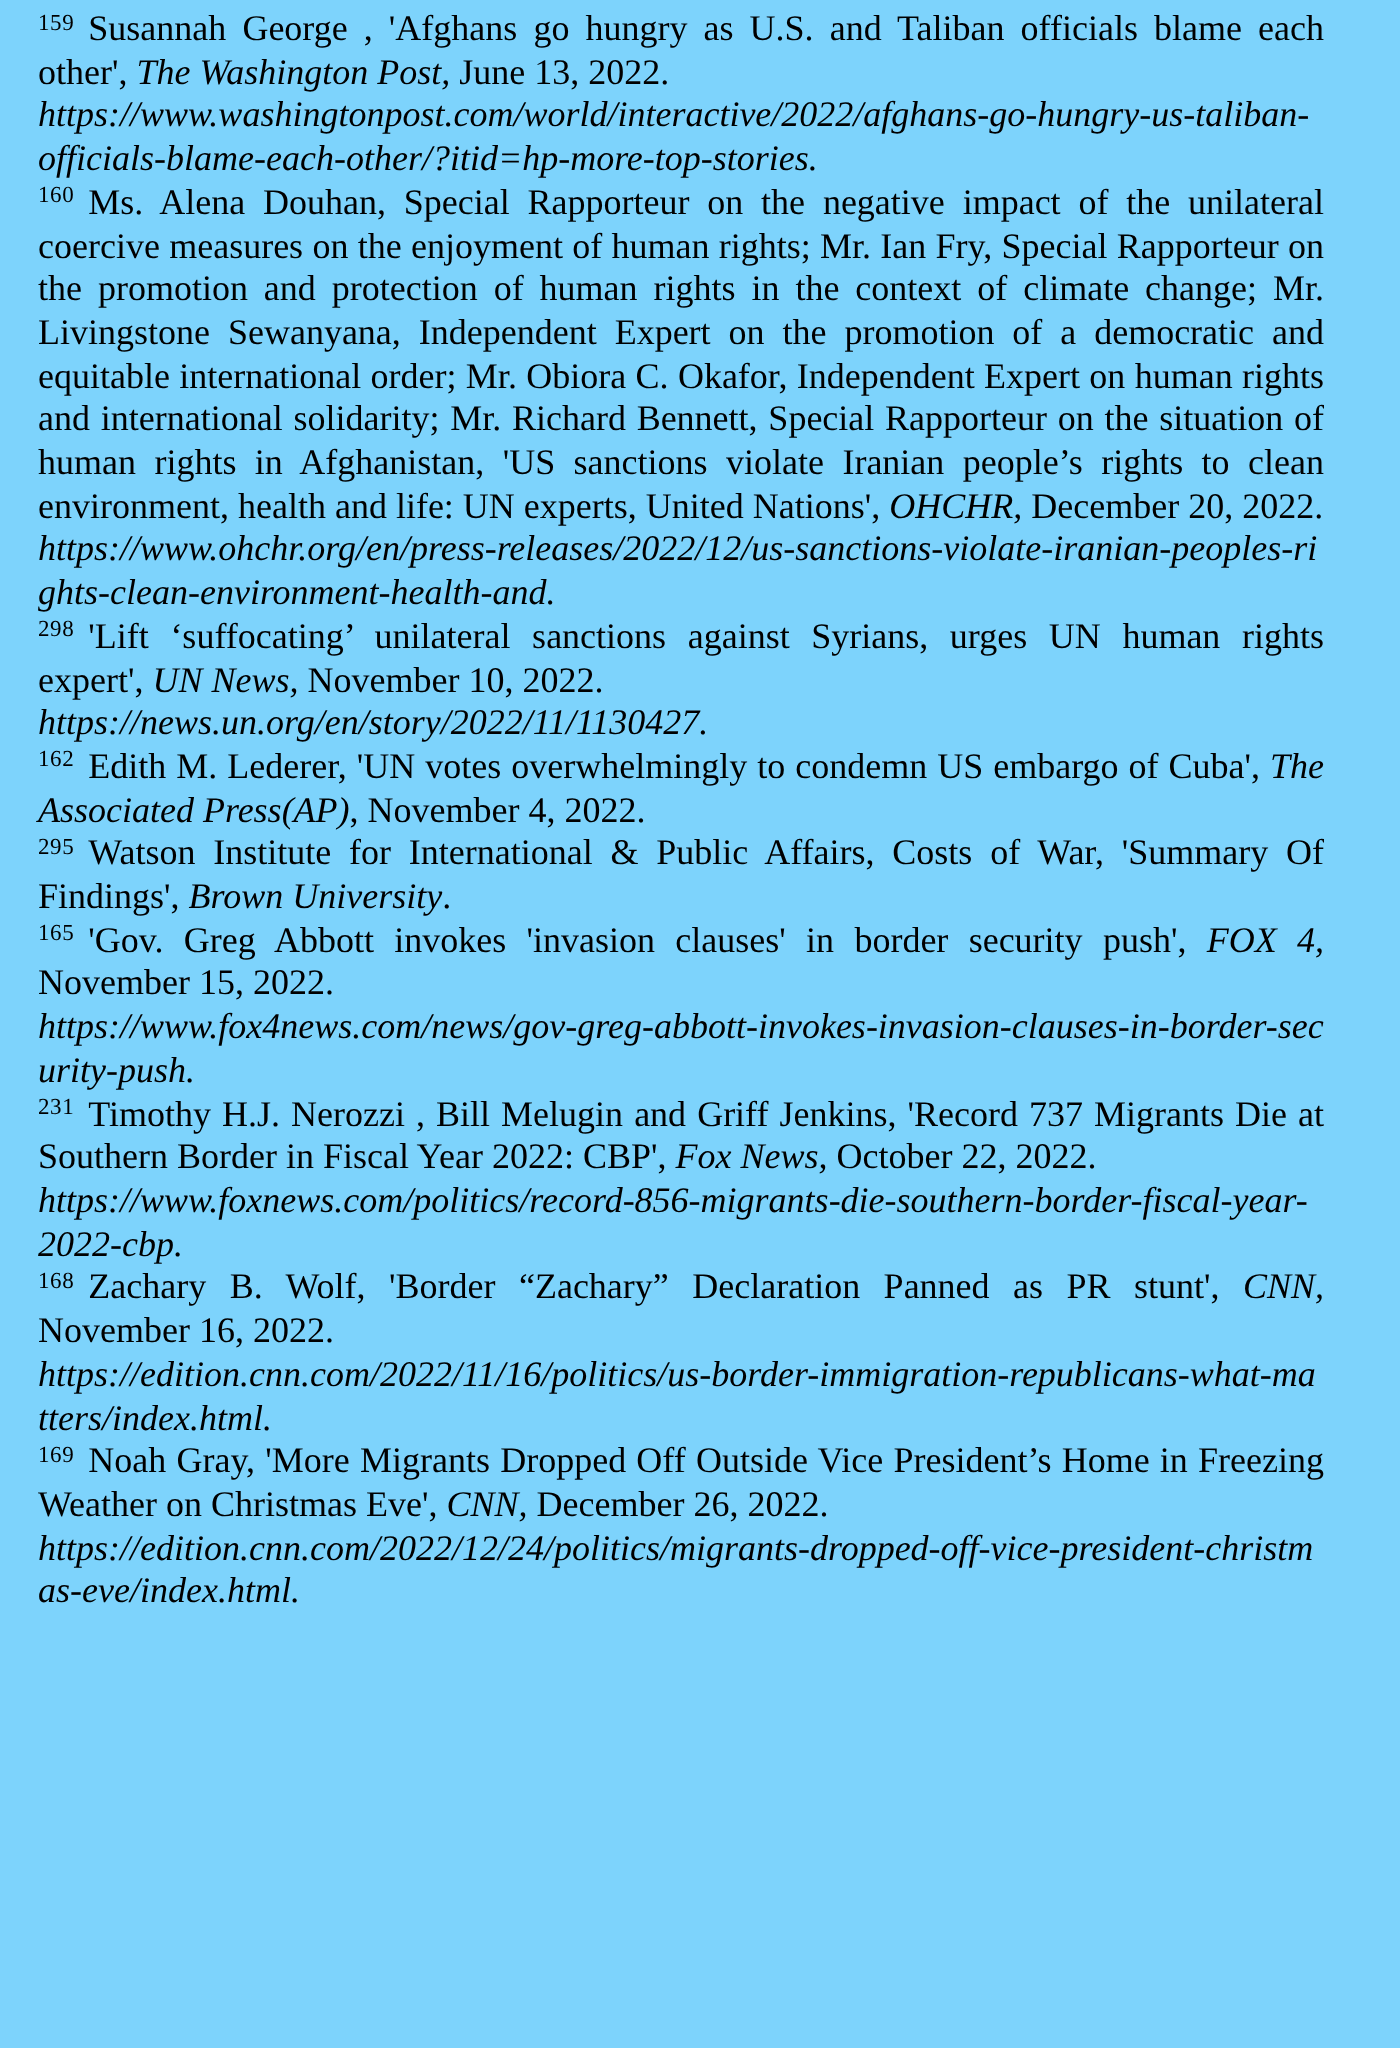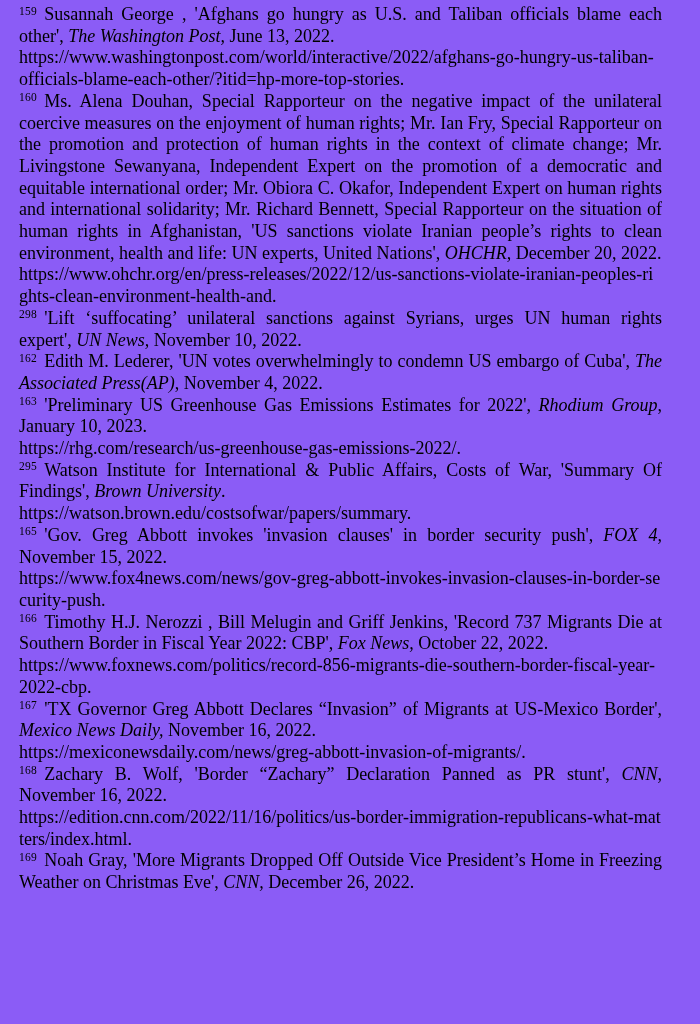--- a/index.html
+++ b/index.html
@@ -14,49 +14,48 @@
   }
   .page {
     box-sizing: border-box;
     width: 700px;
     height: 1024px;
     padding: 4px 38px 0 19px;
     font-family: "Liberation Serif", "DejaVu Serif", serif;
     font-size: 18px;
     line-height: 21.7px;
     color: #000000;
-    background: #8b5cf6;
+    background: #7dd3fc;
   }
   .footnote {
     text-align: justify;
   }
   .fn-num {
     font-size: 11.5px;
     line-height: 0;
     vertical-align: baseline;
     position: relative;
     top: -5.5px;
     margin-right: 7px;
     letter-spacing: 0.3px;
   }
   .fn-url {
     word-break: break-all;
+    font-style: italic;
   }
   i { font-style: italic; }
 </style>
 </head>
 <body>
 
 <div class="page">
   <section id="footnotes-container">
       <div class="footnote"><sup class="fn-num">159</sup><span>Susannah George , 'Afghans go hungry as U.S. and Taliban officials blame each other', </span><i>The Washington Post,</i><span> June 13, 2022.</span><br><span class="fn-url">https://www.washingtonpost.com/world/interactive/2022/afghans-go-hungry-us-taliban-officials-blame-each-other/?itid=hp-more-top-stories.</span></div>
       <div class="footnote"><sup class="fn-num">160</sup><span>Ms. Alena Douhan, Special Rapporteur on the negative impact of the unilateral coercive measures on the enjoyment of human rights; Mr. Ian Fry, Special Rapporteur on the promotion and protection of human rights in the context of climate change; Mr. Livingstone Sewanyana, Independent Expert on the promotion of a democratic and equitable international order; Mr. Obiora C. Okafor, Independent Expert on human rights and international solidarity; Mr. Richard Bennett, Special Rapporteur on the situation of human rights in Afghanistan, 'US sanctions violate Iranian people’s rights to clean environment, health and life: UN experts, United Nations', </span><i>OHCHR,</i><span> December 20, 2022.</span><br><span class="fn-url">https://www.ohchr.org/en/press-releases/2022/12/us-sanctions-violate-iranian-peoples-rights-clean-environment-health-and.</span></div>
-      <div class="footnote"><sup class="fn-num">298</sup><span>'Lift ‘suffocating’ unilateral sanctions against Syrians, urges UN human rights expert', </span><i>UN News,</i><span> November 10, 2022.</span><br></div>
+      <div class="footnote"><sup class="fn-num">298</sup><span>'Lift ‘suffocating’ unilateral sanctions against Syrians, urges UN human rights expert', </span><i>UN News,</i><span> November 10, 2022.</span><br><span class="fn-url">https://news.un.org/en/story/2022/11/1130427.</span></div>
       <div class="footnote"><sup class="fn-num">162</sup><span>Edith M. Lederer, 'UN votes overwhelmingly to condemn US embargo of Cuba', </span><i>The Associated Press(AP)</i><span>, November 4, 2022.</span><br></div>
-      <div class="footnote"><sup class="fn-num">163</sup><span>'Preliminary US Greenhouse Gas Emissions Estimates for 2022', </span><i>Rhodium Group</i><span>, January 10, 2023.</span><br><span class="fn-url">https://rhg.com/research/us-greenhouse-gas-emissions-2022/.</span></div>
-      <div class="footnote"><sup class="fn-num">295</sup><span>Watson Institute for International &amp; Public Affairs, Costs of War, 'Summary Of Findings', </span><i>Brown University</i><span>.</span><br><span class="fn-url">https://watson.brown.edu/costsofwar/papers/summary.</span></div>
+      <div class="footnote"><sup class="fn-num">295</sup><span>Watson Institute for International &amp; Public Affairs, Costs of War, 'Summary Of Findings', </span><i>Brown University</i><span>.</span><br></div>
       <div class="footnote"><sup class="fn-num">165</sup><span>'Gov. Greg Abbott invokes 'invasion clauses' in border security push', </span><i>FOX 4,</i><span> November 15, 2022.</span><br><span class="fn-url">https://www.fox4news.com/news/gov-greg-abbott-invokes-invasion-clauses-in-border-security-push.</span></div>
-      <div class="footnote"><sup class="fn-num">166</sup><span>Timothy H.J. Nerozzi , Bill Melugin and Griff Jenkins, 'Record 737 Migrants Die at Southern Border in Fiscal Year 2022: CBP', </span><i>Fox News,</i><span> October 22, 2022.</span><br><span class="fn-url">https://www.foxnews.com/politics/record-856-migrants-die-southern-border-fiscal-year-2022-cbp.</span></div>
-      <div class="footnote"><sup class="fn-num">167</sup><span>'TX Governor Greg Abbott Declares “Invasion” of Migrants at US-Mexico Border', </span><i>Mexico News Daily,</i><span> November 16, 2022.</span><br><span class="fn-url">https://mexiconewsdaily.com/news/greg-abbott-invasion-of-migrants/.</span></div>
+      <div class="footnote"><sup class="fn-num">231</sup><span>Timothy H.J. Nerozzi , Bill Melugin and Griff Jenkins, 'Record 737 Migrants Die at Southern Border in Fiscal Year 2022: CBP', </span><i>Fox News,</i><span> October 22, 2022.</span><br><span class="fn-url">https://www.foxnews.com/politics/record-856-migrants-die-southern-border-fiscal-year-2022-cbp.</span></div>
       <div class="footnote"><sup class="fn-num">168</sup><span>Zachary B. Wolf, 'Border “Zachary” Declaration Panned as PR stunt', </span><i>CNN,</i><span> November 16, 2022.</span><br><span class="fn-url">https://edition.cnn.com/2022/11/16/politics/us-border-immigration-republicans-what-matters/index.html.</span></div>
-      <div class="footnote"><sup class="fn-num">169</sup><span>Noah Gray, 'More Migrants Dropped Off Outside Vice President’s Home in Freezing Weather on Christmas Eve', </span><i>CNN,</i><span> December 26, 2022.</span><br></div>
+      <div class="footnote"><sup class="fn-num">169</sup><span>Noah Gray, 'More Migrants Dropped Off Outside Vice President’s Home in Freezing Weather on Christmas Eve', </span><i>CNN,</i><span> December 26, 2022.</span><br><span class="fn-url">https://edition.cnn.com/2022/12/24/politics/migrants-dropped-off-vice-president-christmas-eve/index.html.</span></div>
     </section>
 </div>
 
 </body></html>

